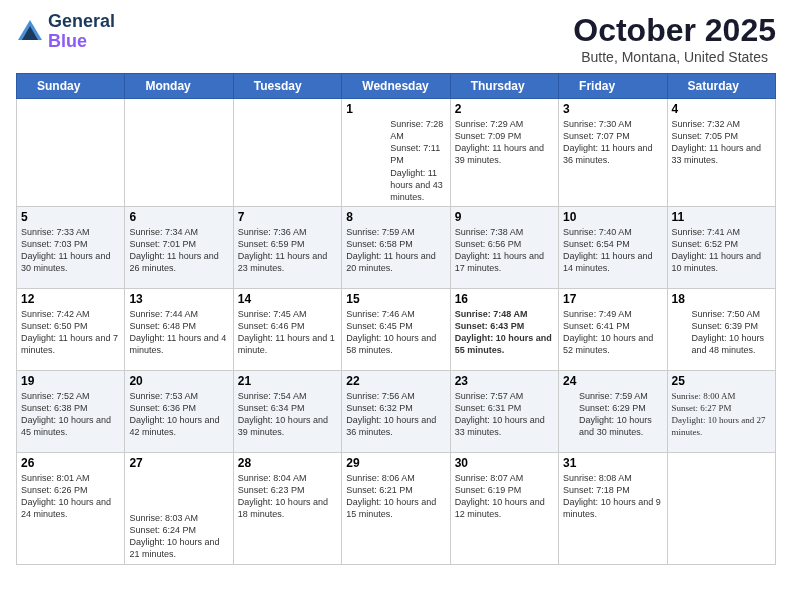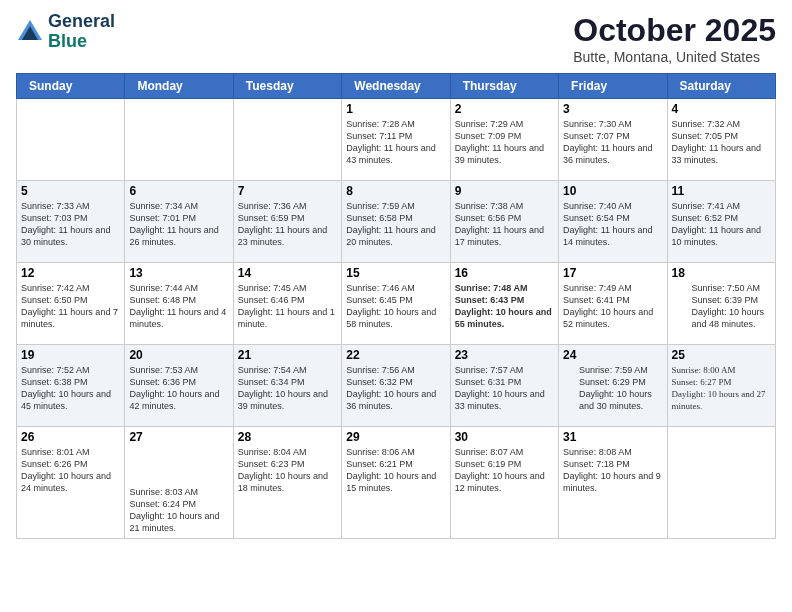--- a/index.html
+++ b/index.html
@@ -30,42 +30,42 @@
       font-weight: bold;
       color: #1a3a5c;
       line-height: 1.1;
     }
     .logo-icon {
       width: 28px;
       height: 28px;
       margin-right: 4px;
     }
     .title-block {
-      text-align: left;
+      text-align: center;
     }
     .month-title {
       font-size: 32px;
       font-weight: bold;
       color: #1a1a2e;
     }
     .location {
       font-size: 14px;
       color: #444;
     }
     .calendar {
       width: 100%;
       border-collapse: collapse;
       border: 1px solid #aaa;
     }
     .calendar th {
       background: #3a6fc4;
       color: #fff;
       font-size: 12px;
       font-weight: bold;
-      padding: 5px 12px;
+      padding: 5px 20px;
       text-align: left;
       border: 1px solid #2a5aa4;
     }
     .calendar td {
       width: calc(100% / 7);
       vertical-align: top;
       padding: 3px 4px;
       border: 1px solid #ccc;
       font-size: 9.5px;
       color: #333;
@@ -98,21 +98,21 @@
 
 <div class="page">
   <div class="header">
     <div class="logo">
       <svg class="logo-icon" viewBox="0 0 28 28">
         <polygon points="14,2 26,22 2,22" fill="#4a90d9"></polygon>
         <polygon points="14,8 22,22 6,22" fill="#1a3a5c"></polygon>
       </svg>
       <div class="logo-text">
         <div>General</div>
-        <div style="color:#0f766e;">Blue</div>
+        <div style="color:#8b5cf6;">Blue</div>
       </div>
     </div>
     <div class="title-block">
       <div class="month-title">October 2025</div>
       <div class="location">Butte, Montana, United States</div>
     </div>
   </div>
 
   <table class="calendar">
     <thead>
@@ -126,21 +126,21 @@
         <th>Saturday</th>
       </tr>
     </thead>
     <tbody id="cal-body">
     <tr class="row-white">
           <td class="empty-cell"></td>
           <td class="empty-cell"></td>
           <td class="empty-cell"></td>
           <td>
             <span class="day-num">1</span>
-            <div class="day-info" style="white-space: pre-line;">Sunrise: 7:28 AM
+            <div class="day-info" style="white-space: pre-line; margin-left: 44px;">Sunrise: 7:28 AM
 Sunset: 7:11 PM
 Daylight: 11 hours and 43 minutes.</div>
           </td>
           <td>
             <span class="day-num">2</span>
             <div class="day-info" style="white-space: pre-line;">Sunrise: 7:29 AM
 Sunset: 7:09 PM
 Daylight: 11 hours and 39 minutes.</div>
           </td>
           <td>

